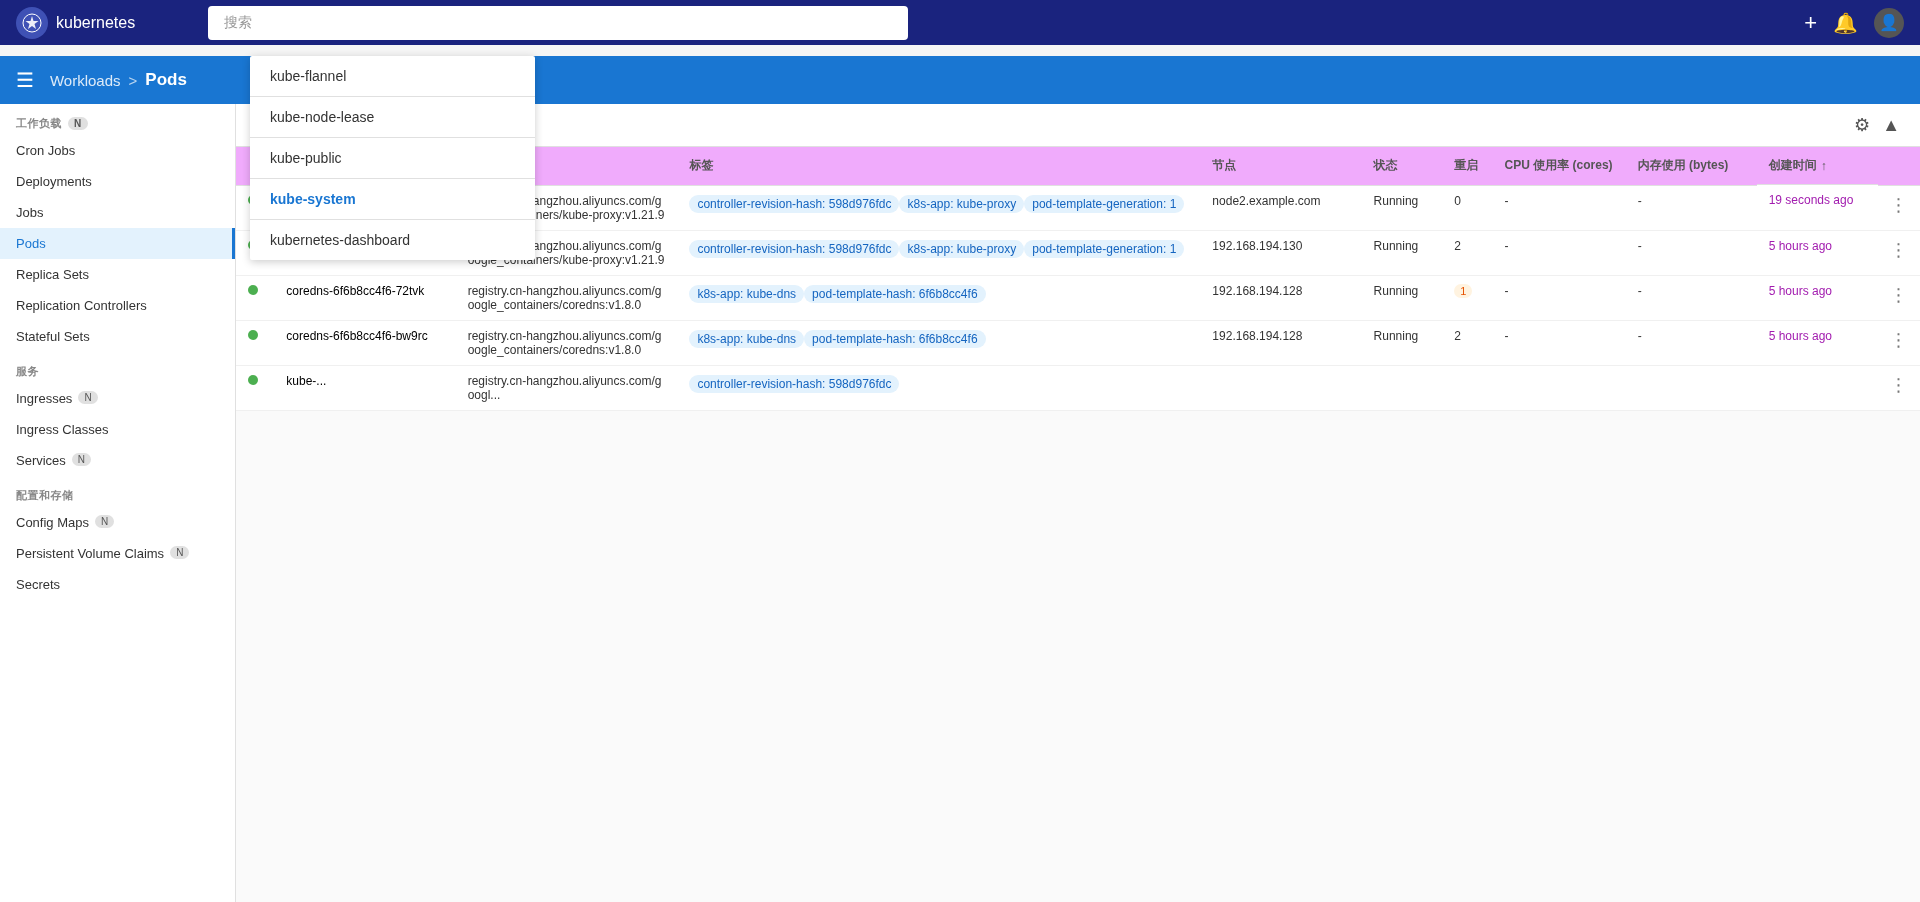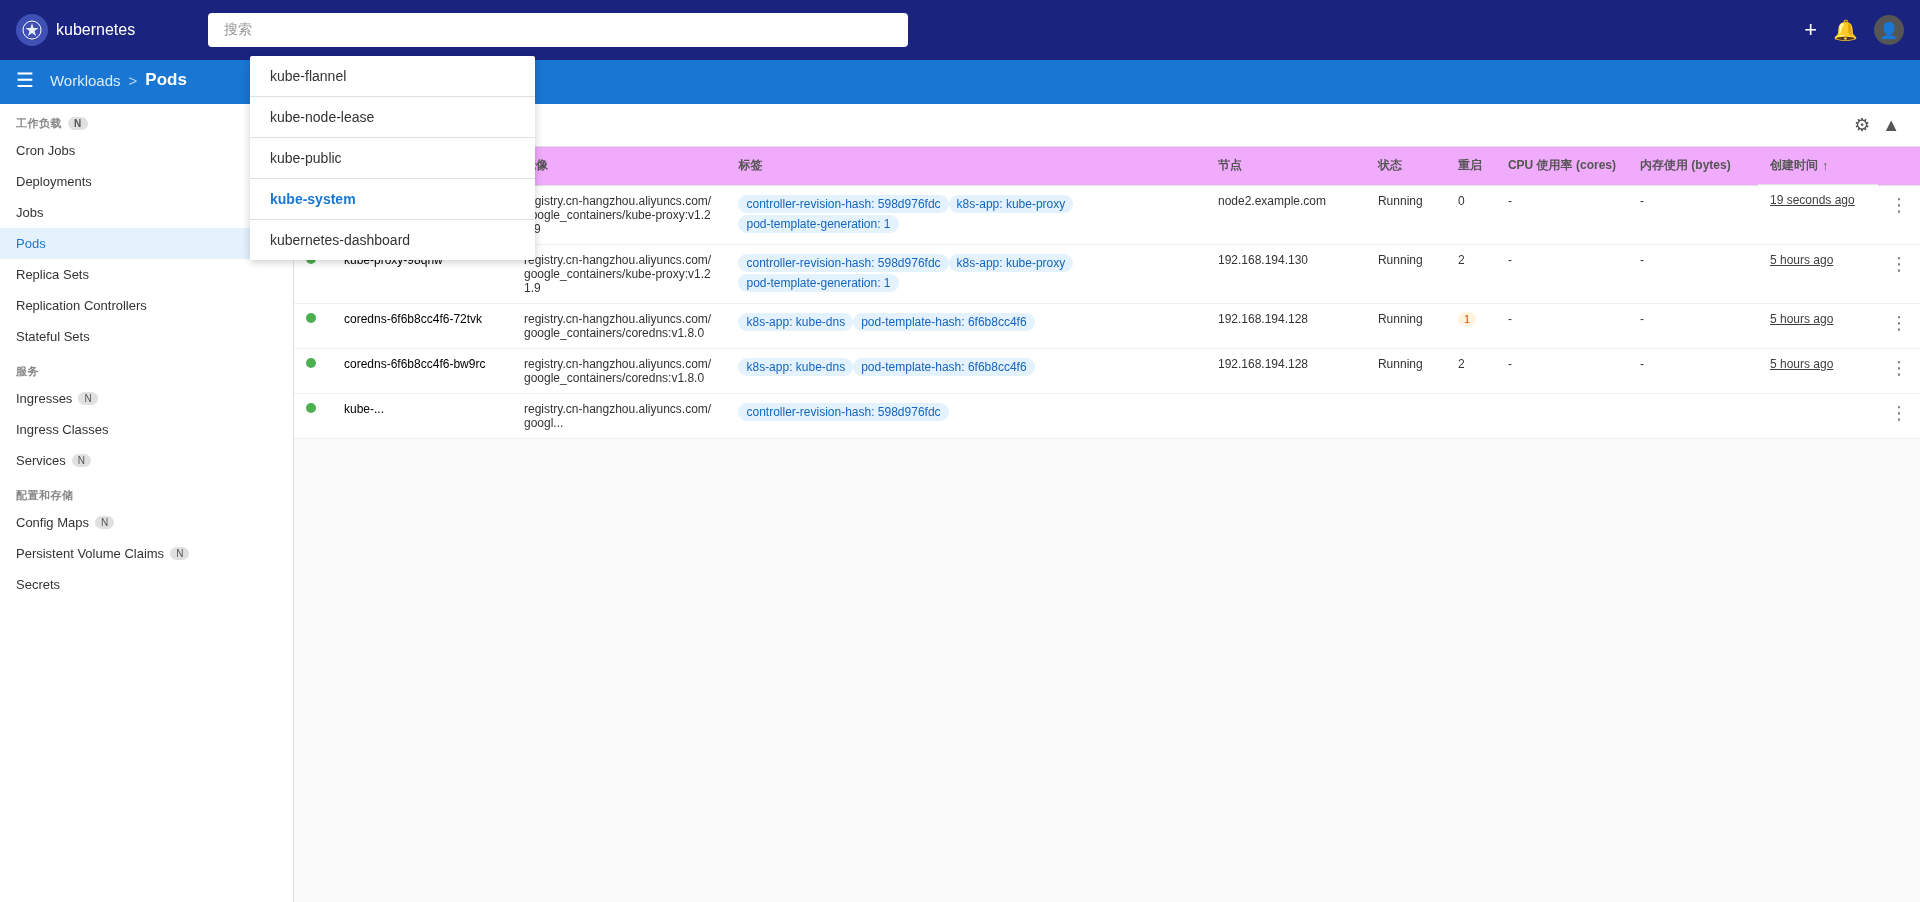--- a/index.html
+++ b/index.html
@@ -1,20 +1,20 @@
 <!DOCTYPE html>
 <html><head>
   <meta charset="utf-8">
   <style>
     * { box-sizing: border-box; margin: 0; padding: 0; }
     body { font-family: 'Segoe UI', Arial, sans-serif; font-size: 13px; background: #f5f5f5; color: #333; overflow: hidden; }
 
     
     .top-nav {
-      height: 60px;
+      height: 45px;
       background: #1a237e;
       display: flex;
       align-items: center;
       padding: 0 16px;
       position: fixed;
       top: 0; left: 0; right: 0;
       z-index: 100;
       gap: 12px;
     }
     .top-nav .logo-area {
@@ -66,21 +66,21 @@
 
     
     .main-layout {
       display: flex;
       margin-top: 104px;
       height: calc(100vh - 104px);
     }
 
     
     .sidebar {
-      width: 294px;
+      width: 236px;
       background: white;
       overflow-y: auto;
       border-right: 1px solid #e0e0e0;
       flex-shrink: 0;
     }
     .sidebar-section-label {
       padding: 12px 16px 4px;
       font-size: 11px;
       color: #888;
       text-transform: uppercase;
@@ -93,21 +93,21 @@
       color: #555;
       border-radius: 10px;
       padding: 1px 6px;
       font-size: 10px;
     }
     .sidebar-item {
       padding: 8px 16px;
       cursor: pointer;
       color: #333;
       font-size: 13px;
-      display: flex; align-items: center;
+      display: flex; align-items: flex-start;
     }
     .sidebar-item.active {
       background: #e3f2fd;
       color: #1976d2;
       font-weight: 500;
       border-right: 3px solid #1976d2;
     }
 
     
     .ns-dropdown-overlay {
@@ -193,21 +193,21 @@
       display: inline-block;
       background: #e3f2fd;
       color: #1565c0;
       border-radius: 12px;
       padding: 2px 8px;
       font-size: 12px;
       margin: 1px 0;
       white-space: nowrap;
     }
 
-    .time-link { color: #404040; text-decoration: underline; cursor: pointer; white-space: nowrap; }
+    .time-link { color: #a21caf; cursor: pointer; white-space: nowrap; }
 
     .restart-badge {
       display: inline-block;
       padding: 1px 6px;
       border-radius: 10px;
       font-size: 11px;
     }
     .restart-badge.one { background: #fff3e0; color: #e65100; }
 
     .more-btn {

